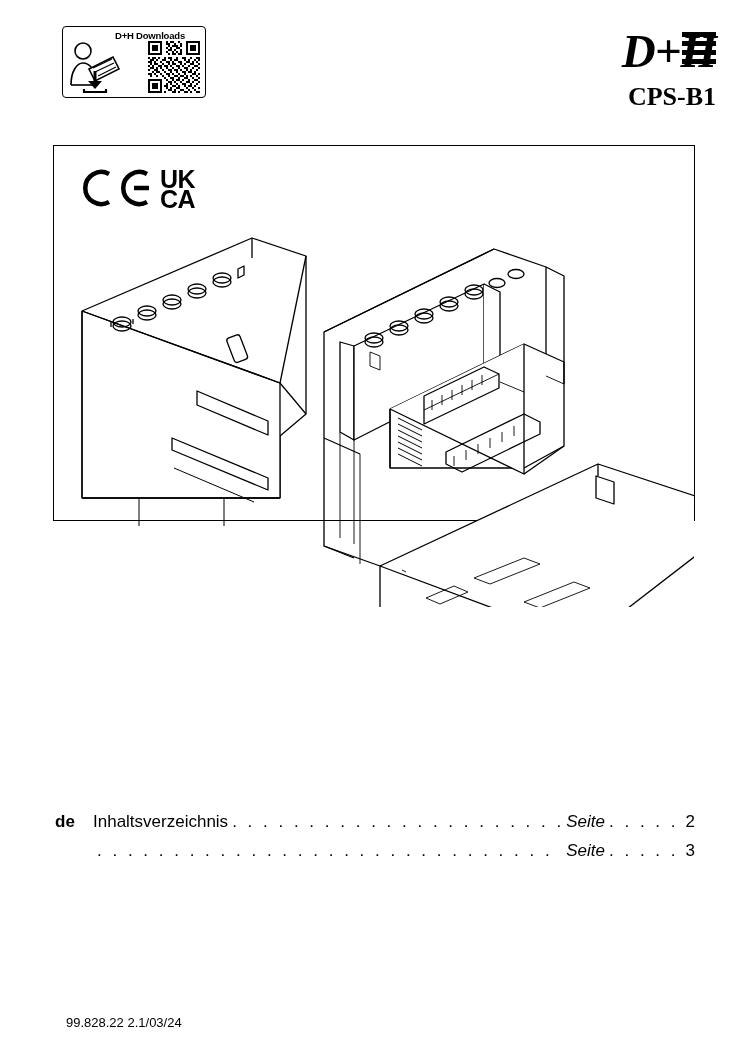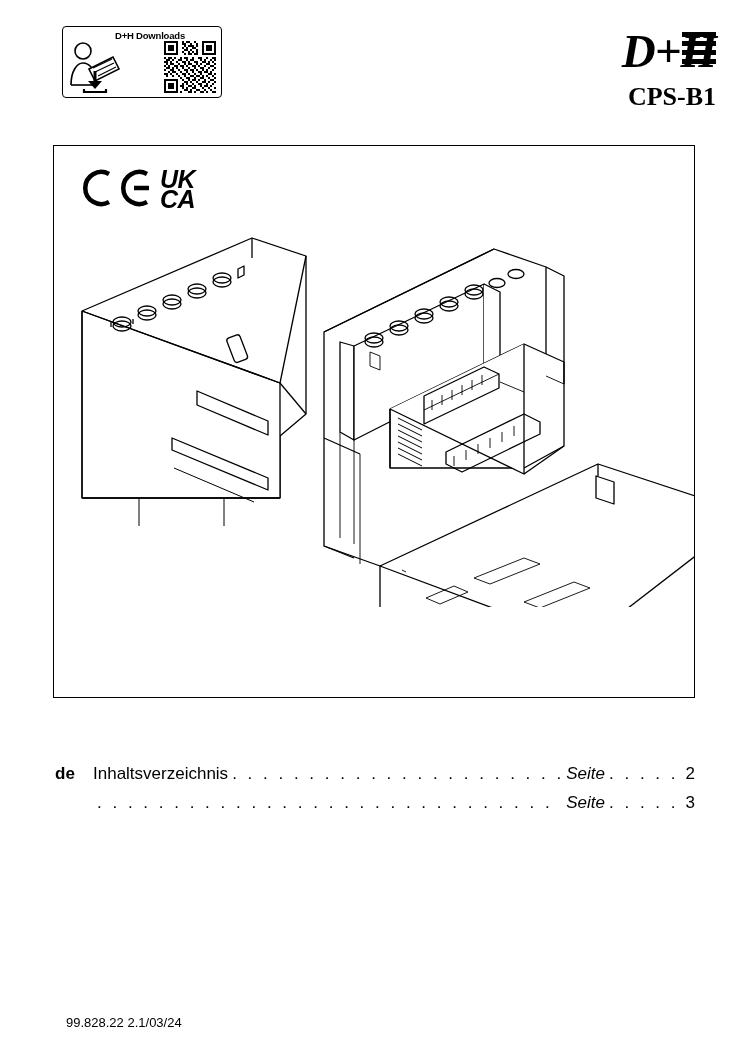--- a/index.html
+++ b/index.html
@@ -14,21 +14,21 @@
     font-family: "Liberation Sans", sans-serif;
     color: #000000;
     overflow: hidden;
   }
 
   
   .downloads-badge {
     position: absolute;
     left: 62px;
     top: 26px;
-    width: 160px;
+    width: 144px;
     height: 72px;
     border: 1.5px solid #000;
     border-radius: 4px;
     box-sizing: border-box;
     background: #fff;
   }
   .downloads-title {
     position: absolute;
     left: 52px;
     top: 3px;
@@ -93,25 +93,24 @@
     letter-spacing: 0px;
     font-family: Liberation Serif, serif;
   }
 
   
   .figure {
     position: absolute;
     left: 53px;
     top: 145px;
     width: 642px;
-    height: 553px;
+    height: 376px;
     border: 1px solid #000;
     box-sizing: border-box;
     background: #fff;
-    font-style: italic;
   }
   .marks {
     position: absolute;
     left: 25px;
     top: 22px;
     display: flex;
     align-items: flex-start;
   }
   .ukca {
     font-family: "Liberation Sans", sans-serif;
@@ -120,21 +119,21 @@
     line-height: 20px;
     margin-left: 9px;
     margin-top: 1px;
     letter-spacing: -0.5px;
   }
 
   
   .toc {
     position: absolute;
     left: 55px;
-    top: 764px;
+    top: 812px;
     width: 640px;
     font-size: 17px;
   }
   .toc-row {
     display: flex;
     align-items: baseline;
     white-space: nowrap;
     margin-bottom: 9px;
   }
   .toc-lang {

